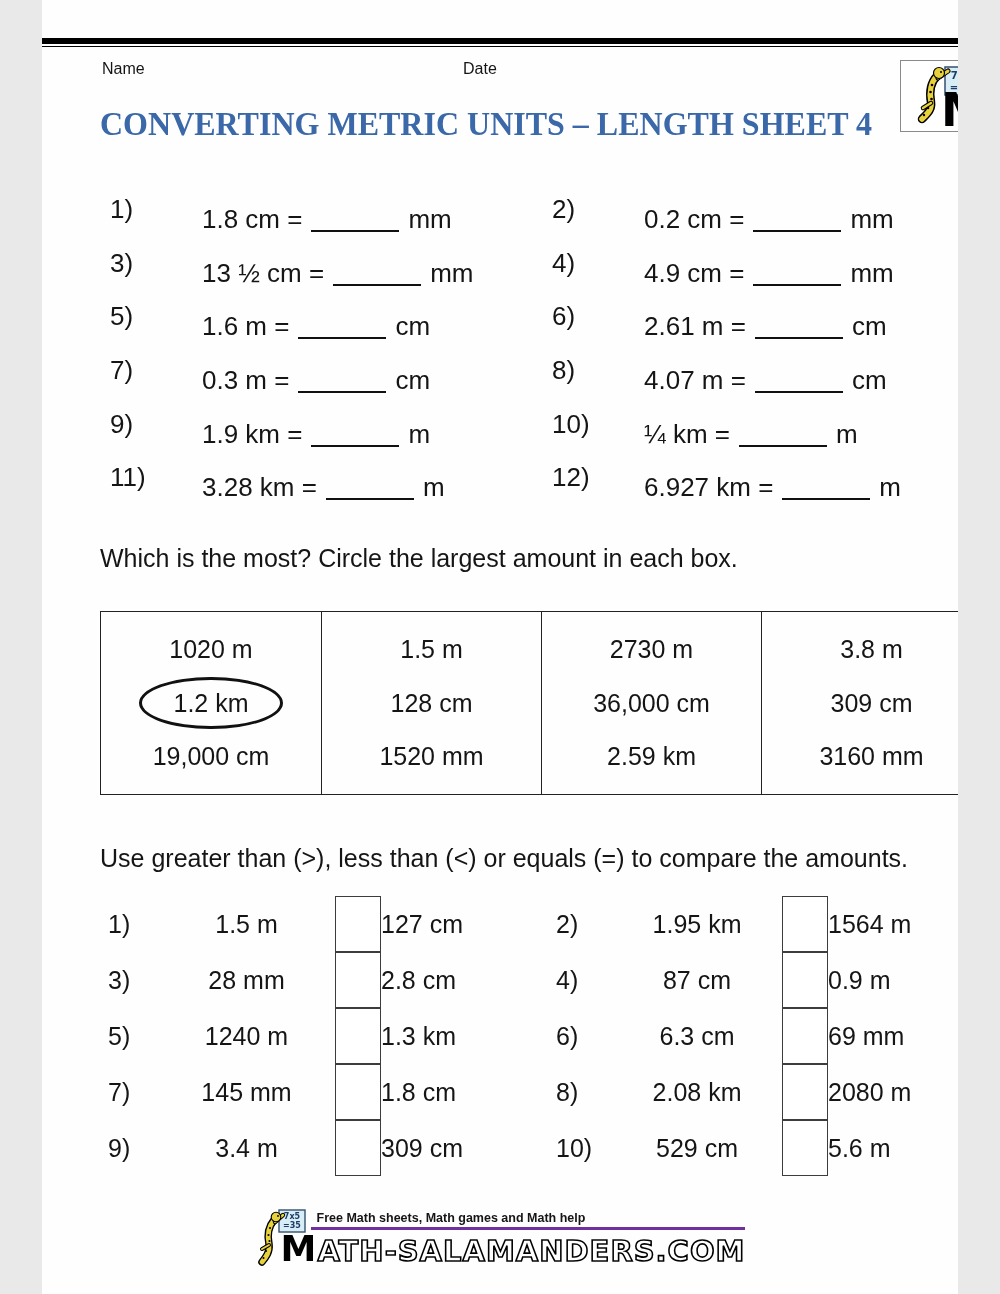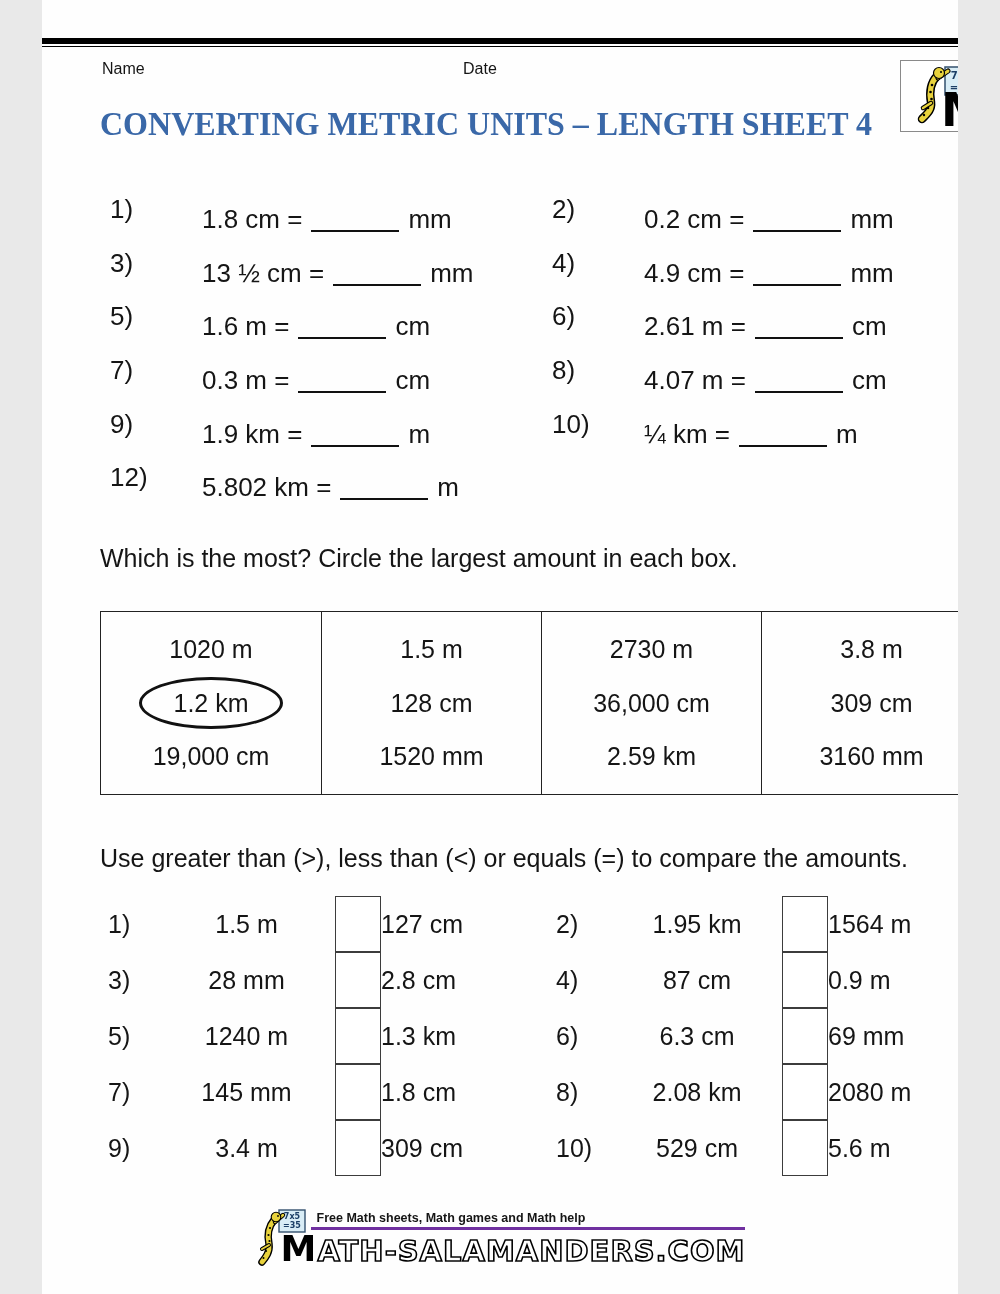--- a/index.html
+++ b/index.html
@@ -168,22 +168,26 @@
     </div>
     <div class="problem">
       <span class="num">9)</span>
       <span class="expr"><span>1.9 km =</span><span class="blank"></span><span>m</span></span>
     </div>
     <div class="problem">
       <span class="num">10)</span>
       <span class="expr"><span>¼ km =</span><span class="blank"></span><span>m</span></span>
     </div>
     <div class="problem">
+      <span class="num">11)</span>
+      <span class="expr"><span>3.28 km =</span><span class="blank"></span><span>m</span></span>
+    </div>
+    <div class="problem">
       <span class="num">12)</span>
-      <span class="expr"><span>5.802 km =</span><span class="blank"></span><span>m</span></span>
+      <span class="expr"><span>6.927 km =</span><span class="blank"></span><span>m</span></span>
     </div>
   </div>
 
   <div class="prompt which">Which is the most? Circle the largest amount in each box.</div>
 
   <div class="circle-table">
     <div class="tcol">
       <div class="tval">
           <span>1020 m</span>
         </div>

